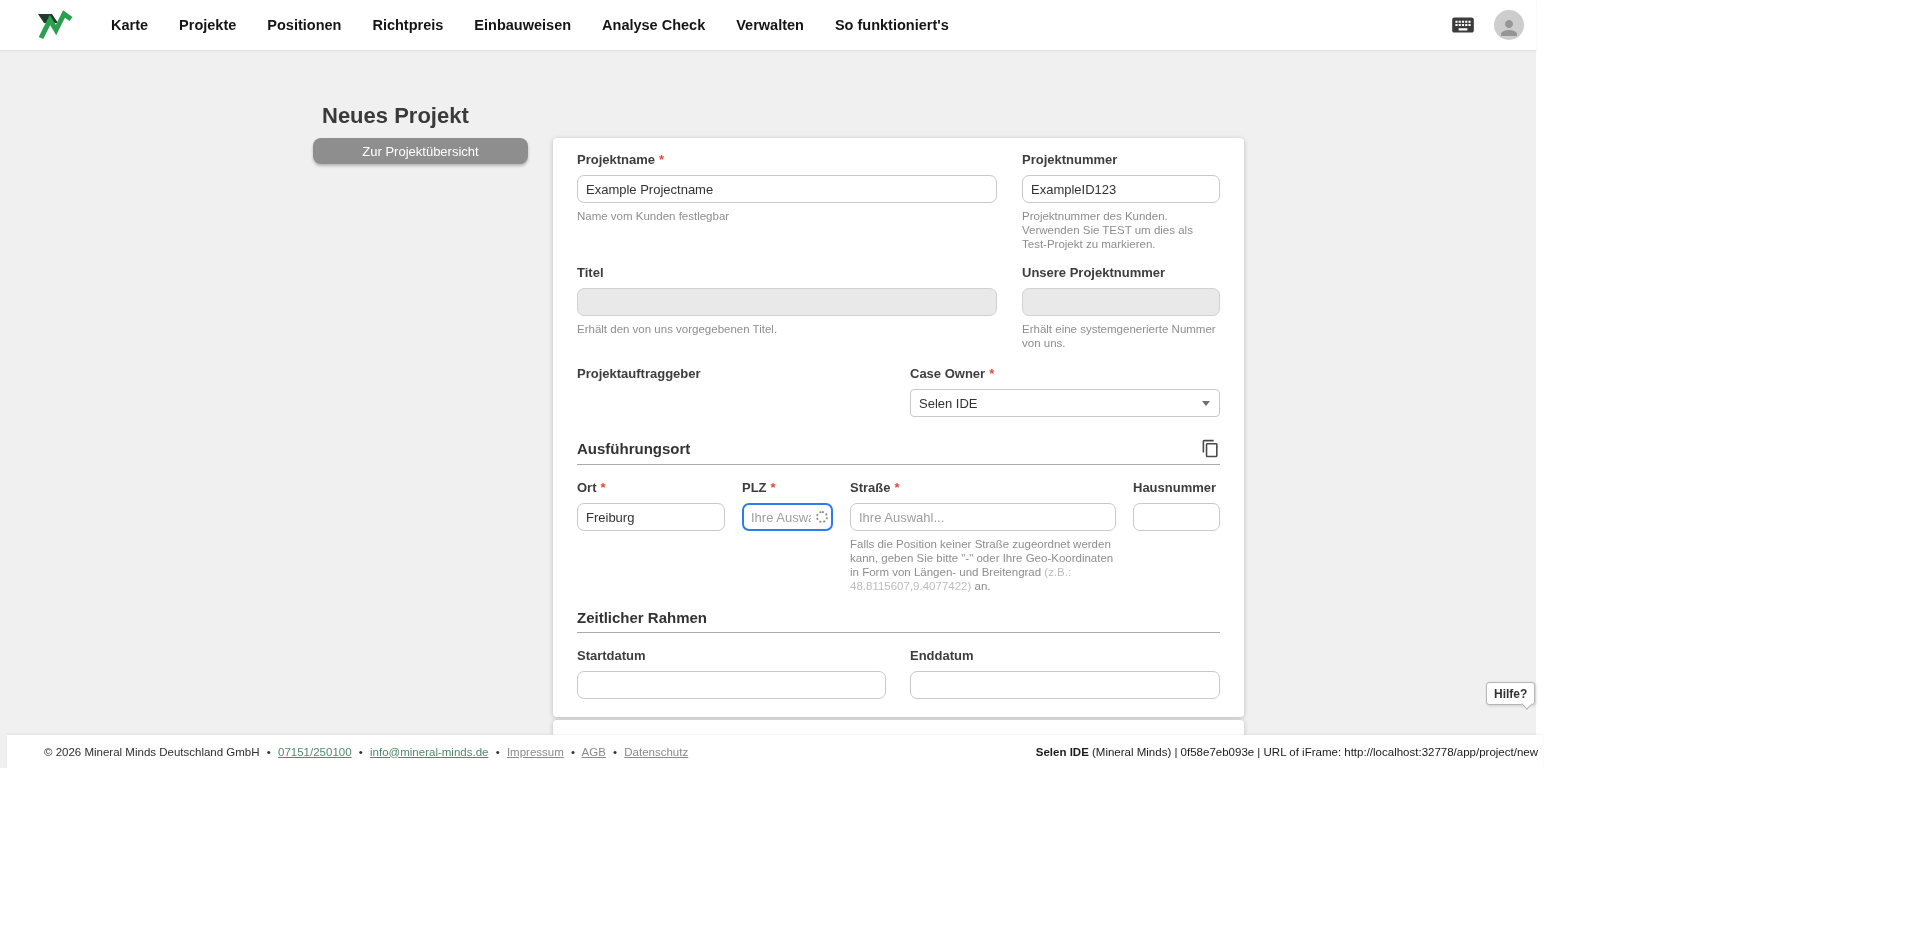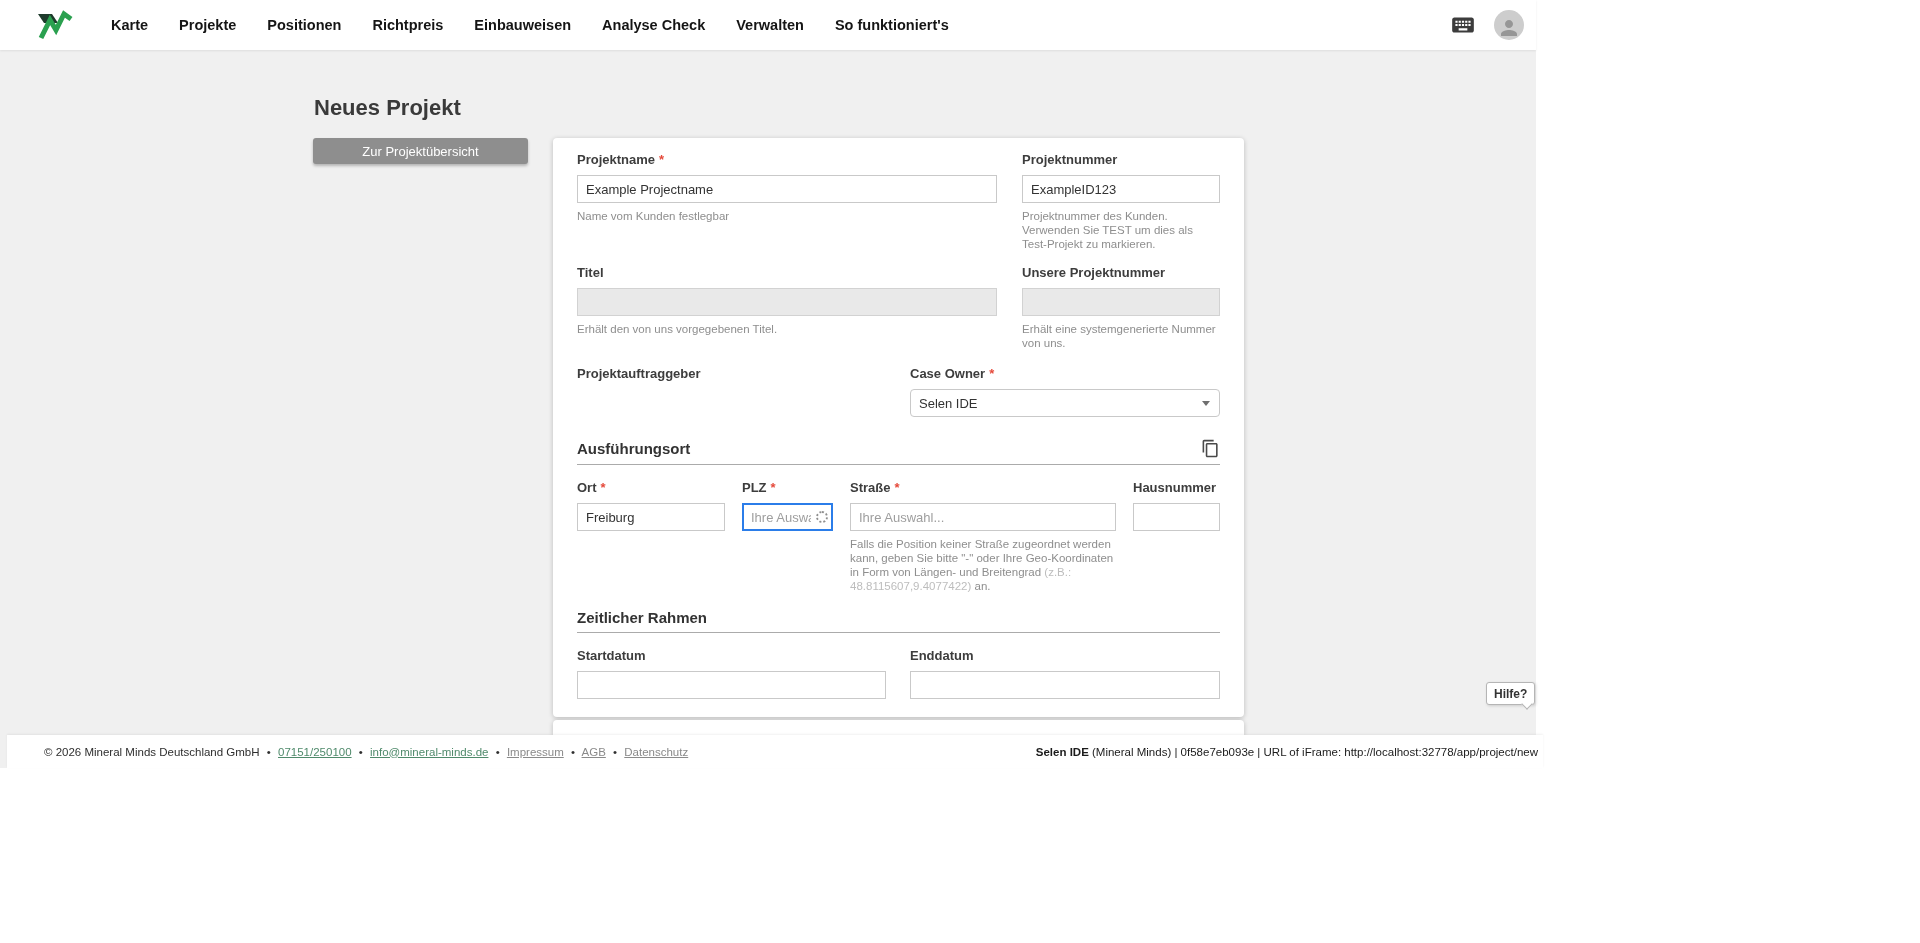--- a/index.html
+++ b/index.html
@@ -13,41 +13,41 @@
             display: flex; align-items: center; padding: 0 12px 0 37px; box-shadow: 0 1px 2px rgba(0,0,0,0.08); z-index: 5; }
   .logo { width: 38px; height: 32px; margin-right: 36px; display: flex; align-items: center; cursor: pointer; }
   .nav-links { display: flex; gap: 31px; }
   .nav-links a { font-size: 14.5px; font-weight: 600; color: #151515; text-decoration: none; cursor: pointer; white-space: nowrap; }
   .nav-right { margin-left: auto; display: flex; align-items: center; gap: 18px; }
   .icon-btn { background: none; border: none; padding: 0; line-height: 0; cursor: pointer; }
   .avatar { width: 30px; height: 30px; border-radius: 50%; background: #cdcdcd; overflow: hidden;
             display: flex; align-items: flex-end; justify-content: center; cursor: pointer; }
 
   
-  .page-title { position: absolute; left: 313px; top: 94px; margin: 1px; font-size: 22px; font-weight: 700; color: #3a3a3a; }
+  .page-title { position: absolute; left: 313px; top: 94px; margin: 9px; font-size: 22px; font-weight: 700; color: #3a3a3a; }
   .overview-btn { position: absolute; left: 313px; top: 138px; width: 215px; height: 26px; background: #8e8e8e; color: #ffffff;
-                  border: none; border-radius: 3px; font-family: inherit; font-size: 13px; box-shadow: 0 2px 3px rgba(0,0,0,0.25); cursor: pointer; }
+                  border: none; border-radius: 8px; font-family: inherit; font-size: 13px; box-shadow: 0 2px 3px rgba(0,0,0,0.25); cursor: pointer; }
 
   
   .card { position: absolute; left: 553px; top: 138px; width: 691px; min-height: 568px; background: #ffffff;
           border-radius: 4px; box-shadow: 0 1px 5px rgba(0,0,0,0.22); padding: 14px 24px 18px; }
   .card2 { position: absolute; left: 553px; top: 720px; width: 691px; height: 15px; background: #ffffff;
            border-radius: 4px 4px 0 0; box-shadow: 0 1px 5px rgba(0,0,0,0.22); }
 
   .grid { display: grid; }
   .row-a  { grid-template-columns: 420px 198px; column-gap: 25px; margin-bottom: 14px; }
   .row-a2 { grid-template-columns: 420px 198px; column-gap: 25px; margin-bottom: 16px; }
   .row-b  { grid-template-columns: 309px 310px; column-gap: 24px; }
   .row-c  { grid-template-columns: 148px 91px 266px 87px; column-gap: 17px; margin-top: 15px; }
   .row-d  { grid-template-columns: 309px 310px; column-gap: 24px; margin-top: 15px; }
 
   .label-row { display: flex; align-items: baseline; margin-bottom: 7px; }
   .label { font-size: 13px; font-weight: 700; color: #3d3d3d; line-height: 16px; }
   .req { color: #e5493a; font-size: 13px; font-weight: 700; margin-left: 4px; }
-  .input { width: 100%; height: 28px; border: 1px solid #c9c9c9; border-radius: 0; padding: 0 8px;
+  .input { width: 100%; height: 28px; border: 1px solid #c9c9c9; border-radius: 7px; padding: 0 8px;
            font-size: 13px; color: #333333; background: #ffffff; font-family: inherit; outline: none; }
   .input::placeholder { color: #9e9e9e; }
   .input.disabled { background: #e9e9e9; border-color: #d2d2d2; }
   .input.focused { border: 2px solid #2b7de9; padding: 0 20px 0 7px; }
   .input-wrap { position: relative; }
   .spinner { position: absolute; right: 5px; top: 50%; margin-top: -6px; width: 12px; height: 12px;
              border: 2px dotted #8f8f8f; border-radius: 50%; }
   .helper { margin-top: 6px; font-size: 11.5px; line-height: 14px; color: #8e8e8e; }
   .helper .light { color: #bdbdbd; }
 

